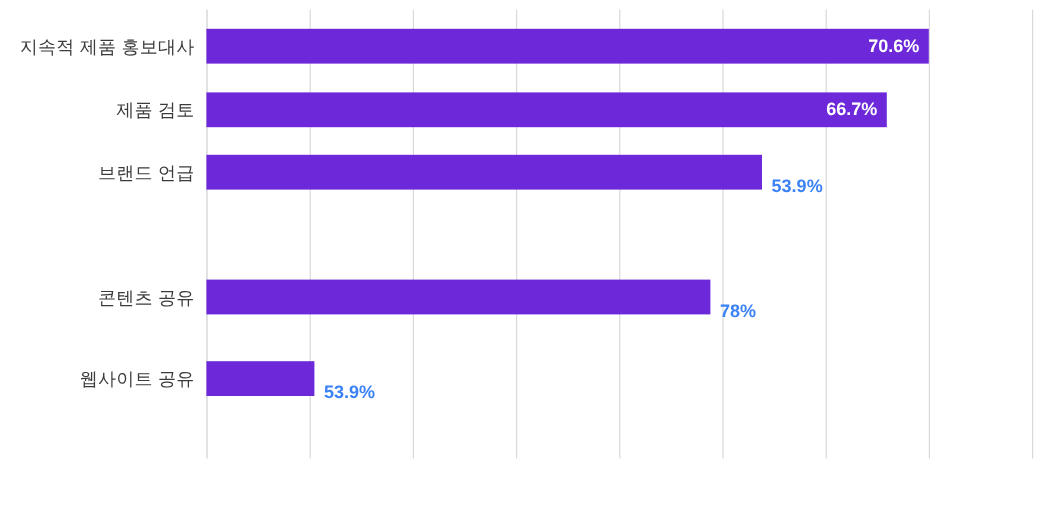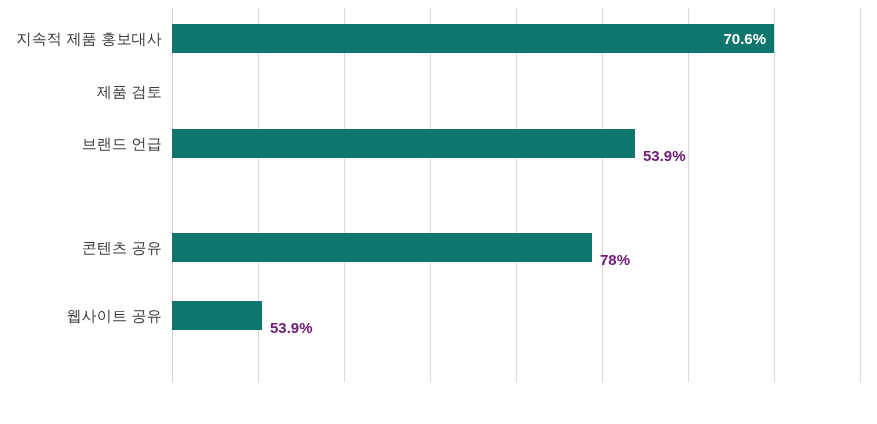--- a/index.html
+++ b/index.html
@@ -67,37 +67,37 @@
   .bar-wrap {
     position: absolute;
     left: 172px;
     top: 11px;
     height: 29px;
     display: flex;
     align-items: center;
   }
   .bar {
     height: 29px;
-    background: #0f766e;
+    background: #6d28d9;
   }
   .val-label {
     font-size: 15px;
     font-weight: bold;
     white-space: nowrap;
     line-height: 29px;
   }
   .val-inside {
     position: absolute;
     right: 8px;
     top: 0;
     color: #ffffff;
   }
   .val-outside {
     margin-left: 8px;
-    color: #701a75;
+    color: #3b82f6;
     margin-top: 24px;
   }
 </style>
 </head>
 <body>
 
 <div id="chart-root">
 
   <div class="gridlines">
     <div class="gridline axis" style="left:172px"></div>
@@ -117,20 +117,25 @@
       <div class="cat-label">지속적 제품 홍보대사</div>
       <div class="bar-wrap">
         <div class="bar" style="width:602px;position:relative">
           <span class="val-label val-inside">70.6%</span>
         </div>
       </div>
     </div>
 
     <div class="row" style="top:66px">
       <div class="cat-label">제품 검토</div>
+      <div class="bar-wrap">
+        <div class="bar" style="width:567px;position:relative">
+          <span class="val-label val-inside">66.7%</span>
+        </div>
+      </div>
     </div>
 
     <div class="row" style="top:118px">
       <div class="cat-label">브랜드 언급</div>
       <div class="bar-wrap">
         <div class="bar" style="width:463px"></div>
         <span class="val-label val-outside">53.9%</span>
       </div>
     </div>
 

